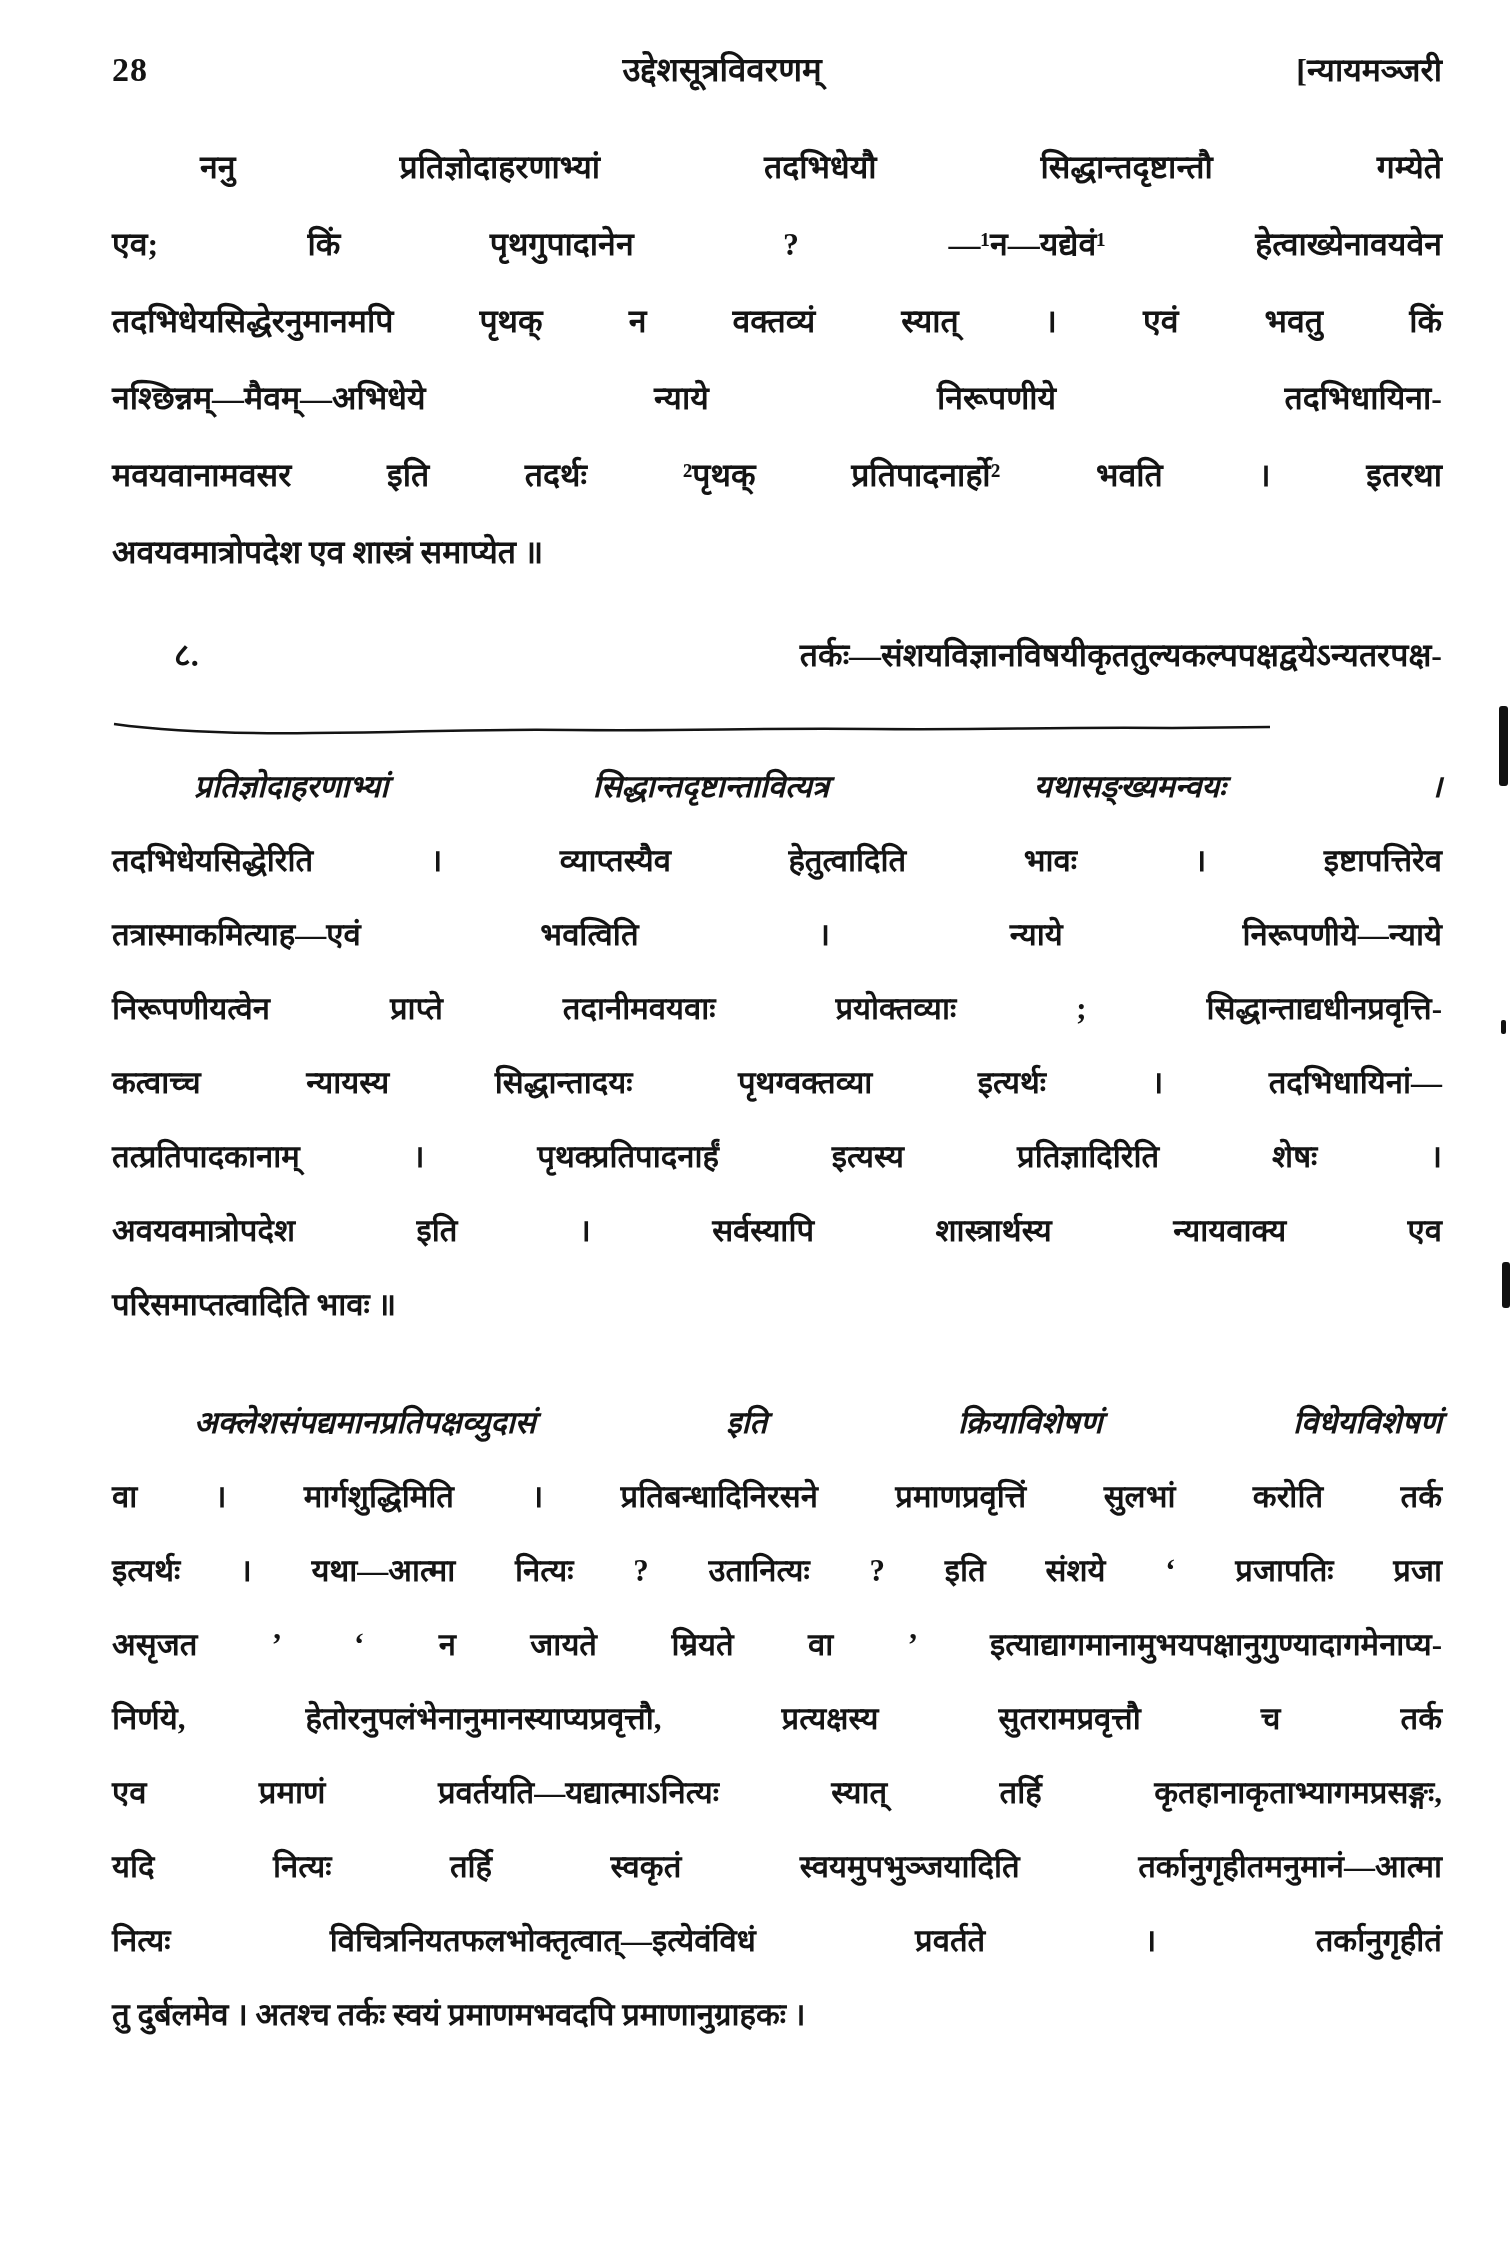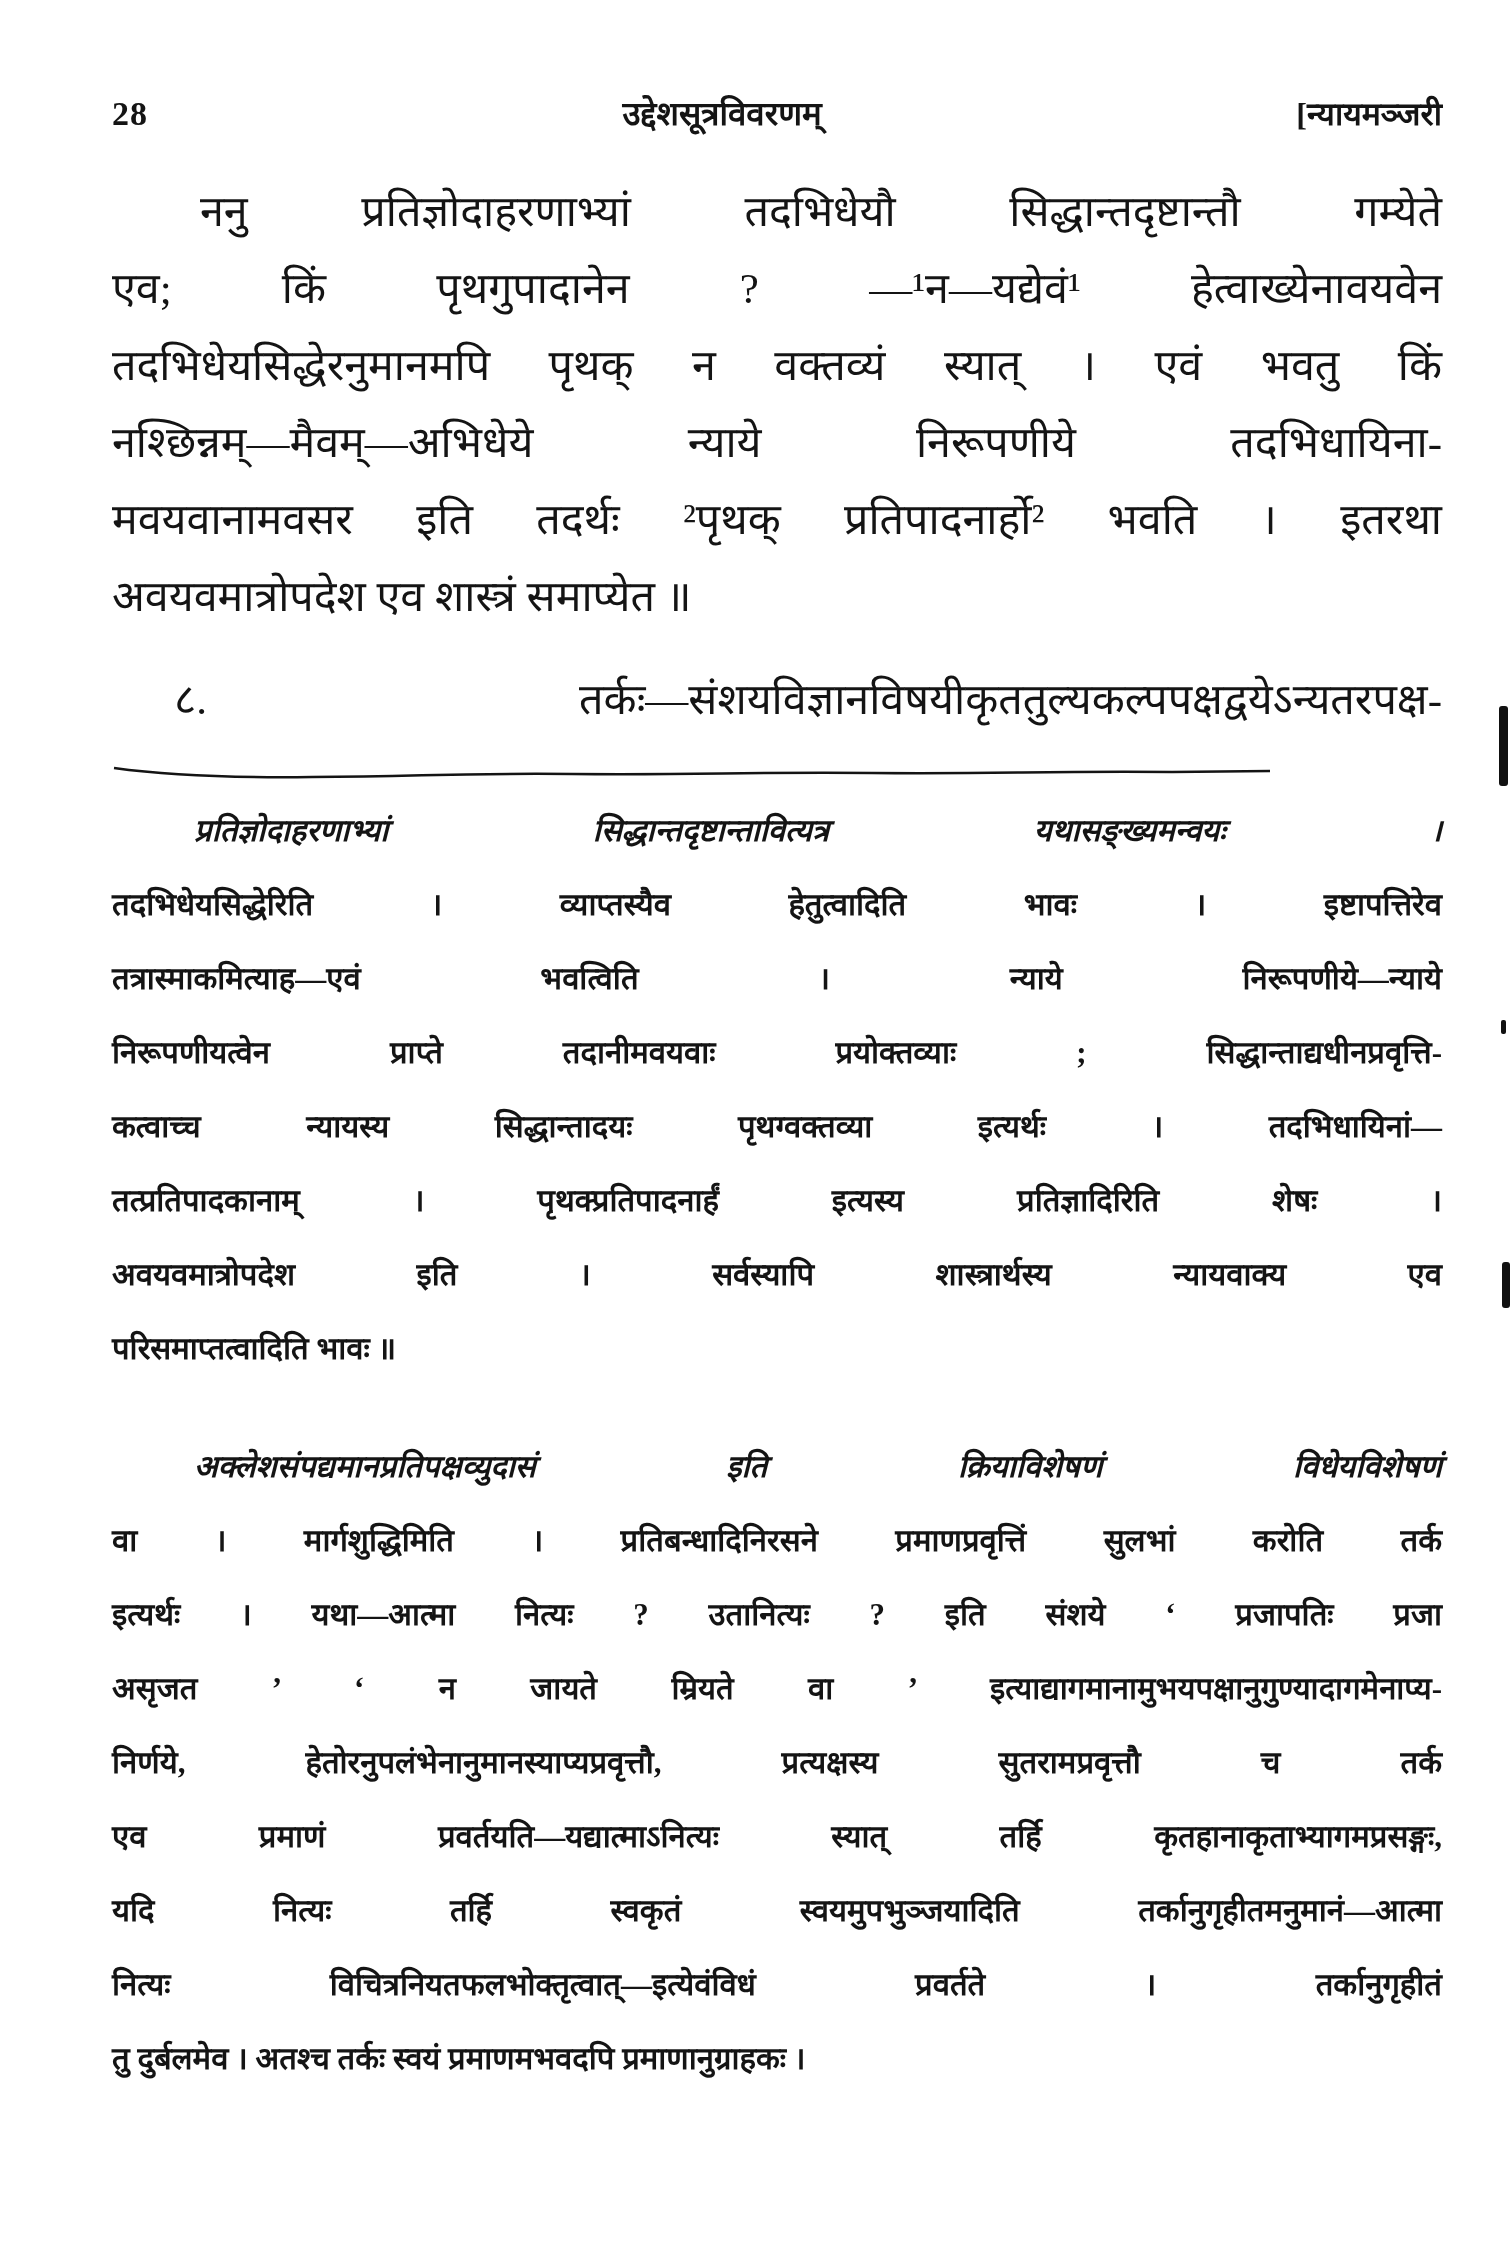--- a/index.html
+++ b/index.html
@@ -8,25 +8,25 @@
     width:1510px;height:2258px;
     background:#ffffff;
     color:#141414;
     font-family:"Liberation Serif","DejaVu Serif",serif;
     overflow:hidden;
   }
   .inner{position:absolute;left:112px;top:46px;width:1330px;}
   
   .hdr{display:flex;align-items:baseline;width:100%;}
   .hdr .pgnum{font-size:34px;font-weight:bold;letter-spacing:1px;}
-  .hdr .ctitle{flex:1;text-align:center;font-size:33px;font-weight:bold;margin-top:44px;}
+  .hdr .ctitle{flex:1;text-align:center;font-size:33px;font-weight:bold;}
   .hdr .rtitle{font-size:32px;font-weight:bold;white-space:nowrap;}
   
   .mainblk{margin-top:38px;}
-  .line{font-size:43px;line-height:77px;white-space:nowrap;font-weight:400;}
+  .line{font-size:32px;line-height:77px;white-space:nowrap;font-weight:700;}
   .j{text-align:justify;text-align-last:justify;white-space:normal;}
   .ind1{text-indent:88px;}
   .ind2{text-indent:62px;}
   .gap1{height:26px;}
   .sep{margin:26px 0 10px 0;}
   
   .comm .line{font-size:31px;line-height:74px;font-weight:600;}
   .commgap{height:44px;}
   .cind{text-indent:82px;font-style:italic;}
   

